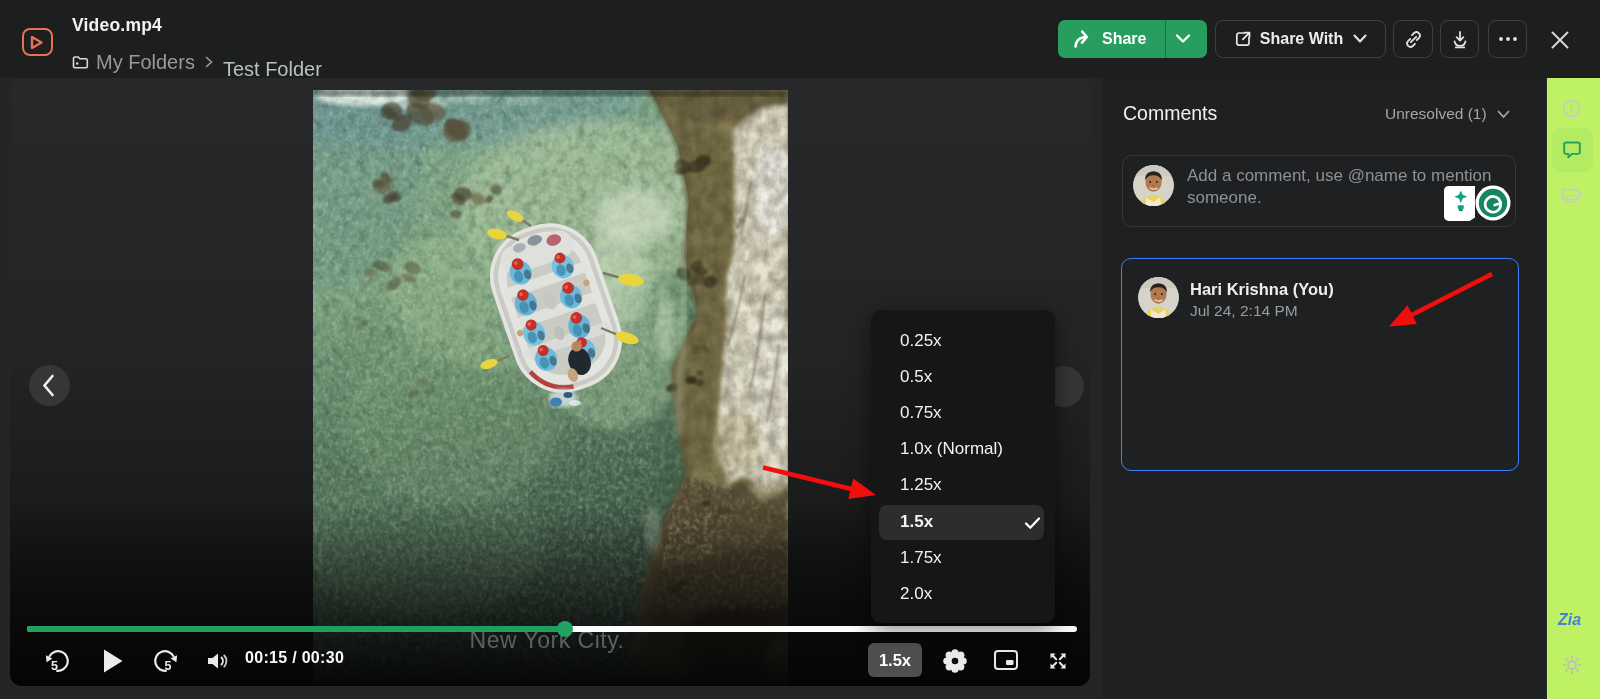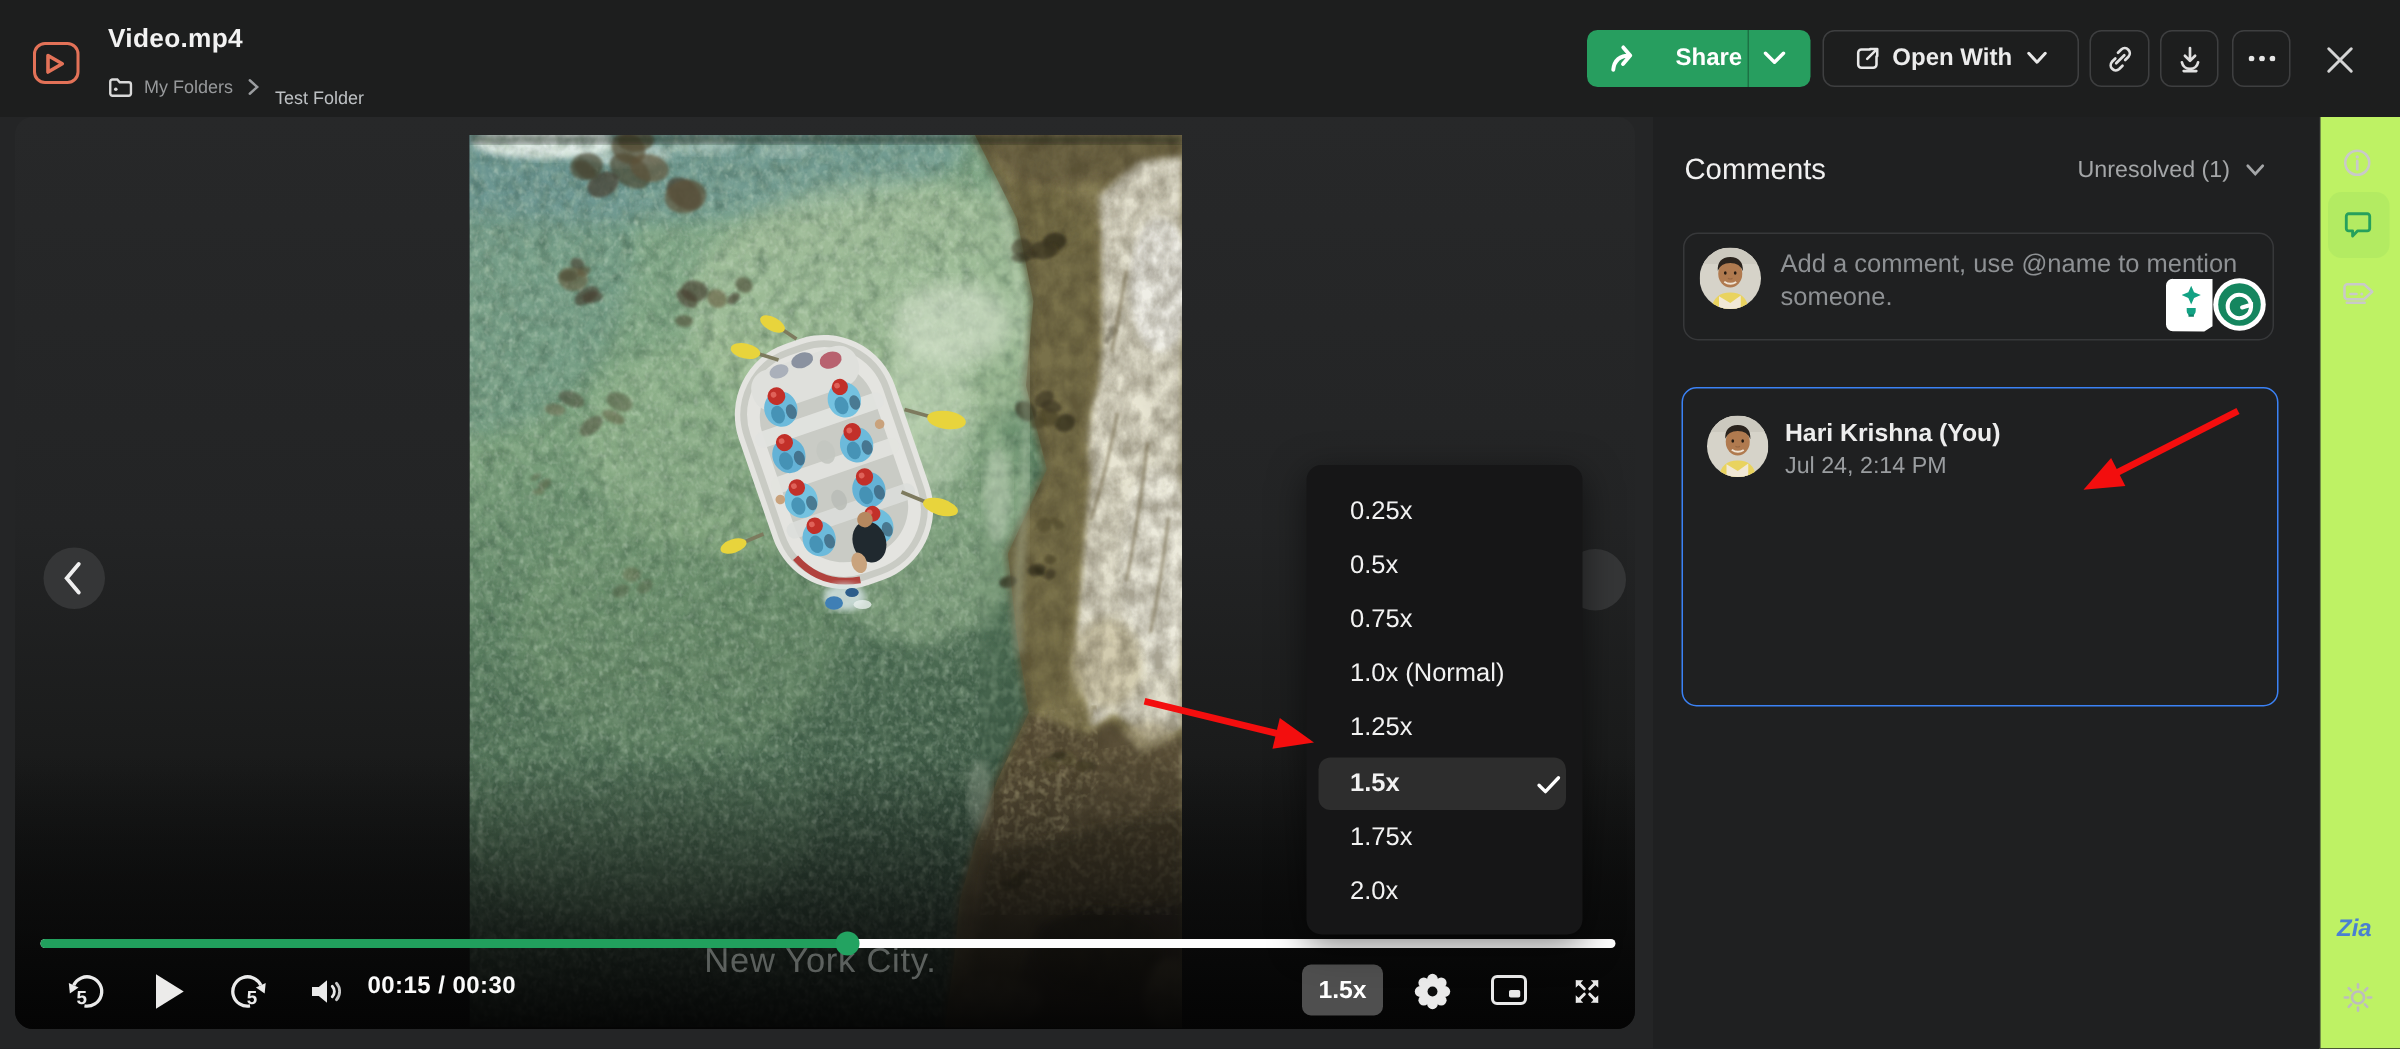--- a/index.html
+++ b/index.html
@@ -4,27 +4,27 @@
 <style>
   * { margin:0; padding:0; box-sizing:border-box; }
   html,body { width:1600px; height:699px; overflow:hidden; background:#222324; font-family:"Liberation Sans",sans-serif; }
   #page { position:relative; width:1600px; height:699px; background:#242526; }
 
   
   #header { position:absolute; left:0; top:0; width:1600px; height:78px; background:#1d1e1e; }
   #ficon { position:absolute; left:22px; top:28px; width:31px; height:28px; border:2.5px solid #e37258; border-radius:8px; }
   #ficon svg { position:absolute; left:6px; top:4.5px; }
   #title { position:absolute; left:72px; top:15px; font-size:17.5px; font-weight:bold; color:#f2f2f2; letter-spacing:.2px; }
-  #crumb { position:absolute; left:72px; top:43px; font-size:12px; color:#97999b; display:flex; align-items:center; }
+  #crumb { position:absolute; left:72px; top:43px; font-size:20px; color:#97999b; display:flex; align-items:center; }
   #crumb .tf { color:#bdc0c3;margin-top:15px; }
   #crumb svg { margin-right:7px; }
 
   .hbtn { position:absolute; top:20px; height:38px; border:1px solid #3e3f40; border-radius:8px; background:transparent; display:flex; align-items:center; justify-content:center; color:#e4e4e4; }
   #share { position:absolute; left:1058px; top:20px; width:149px; height:38px; background:#279e5f; border-radius:7px; display:flex; align-items:center; color:#fff; }
-  #share .txt { font-size:16px; font-weight:bold; margin-left:21px; }
+  #share .txt { font-size:16px; font-weight:bold; margin-left:6px; }
   #share .div { position:absolute; left:107px; top:0; width:1px; height:38px; background:rgba(0,0,0,0.28); }
   #openwith { left:1215px; width:171px; }
   #openwith .txt { font-size:16px; font-weight:bold; color:#ececec; margin:0 10px 0 8px; }
   #b-link { left:1393px; width:40px; }
   #b-down { left:1440px; width:39px; }
   #b-more { left:1488px; width:39px; color:#dcdcdc; font-weight:bold; letter-spacing:1px; }
   #b-close { position:absolute; left:1549px; top:29px; width:24px; height:24px; }
 
   
   #player { position:absolute; left:10px; top:78px; width:1080px; height:608px; border-radius:12px; background:linear-gradient(#272829, #232425 45%, #1a1b1b 70%, #101111 88%, #0b0c0c); overflow:hidden; }
@@ -100,21 +100,21 @@
       <div class="div"></div>
       <svg style="position:absolute;left:117px;top:13px" width="16" height="12" viewBox="0 0 16 12">
           <path d="M2 2.5 L8 8.5 L14 2.5" fill="none" stroke="#fff" stroke-width="2.3" stroke-linecap="round" stroke-linejoin="round"></path>
         </svg>
     </div>
     <div class="hbtn" id="openwith">
       <svg width="18" height="18" viewBox="0 0 18 18">
           <path d="M10.5 3 H5 a2.2 2.2 0 0 0 -2.2 2.2 V13 a2.2 2.2 0 0 0 2.2 2.2 h7.8 a2.2 2.2 0 0 0 2.2 -2.2 V7.6" fill="none" stroke="#e8e8e8" stroke-width="1.7" stroke-linecap="round"></path>
           <path d="M8.8 9.3 L15.3 2.8 M10.8 2.6 h4.7 v4.7" fill="none" stroke="#e8e8e8" stroke-width="1.7" stroke-linecap="round" stroke-linejoin="round"></path>
         </svg>
-      <span class="txt">Open With</span>
+      <span class="txt">Share With</span>
       <svg width="14" height="10" viewBox="0 0 14 10">
           <path d="M1.5 1.5 L7 7.5 L12.5 1.5" fill="none" stroke="#e8e8e8" stroke-width="2" stroke-linecap="round" stroke-linejoin="round"></path>
         </svg>
     </div>
     <div class="hbtn" id="b-link">
       <svg width="21" height="21" viewBox="0 0 21 21">
           <path d="M9 6.2 l2.2-2.2 a3.4 3.4 0 0 1 4.8 4.8 l-2.2 2.2 M12 14.8 l-2.2 2.2 a3.4 3.4 0 0 1 -4.8-4.8 l2.2-2.2 M7.8 13.2 L13.2 7.8" fill="none" stroke="#e0e0e0" stroke-width="1.8" stroke-linecap="round"></path>
         </svg>
     </div>
     <div class="hbtn" id="b-down">

